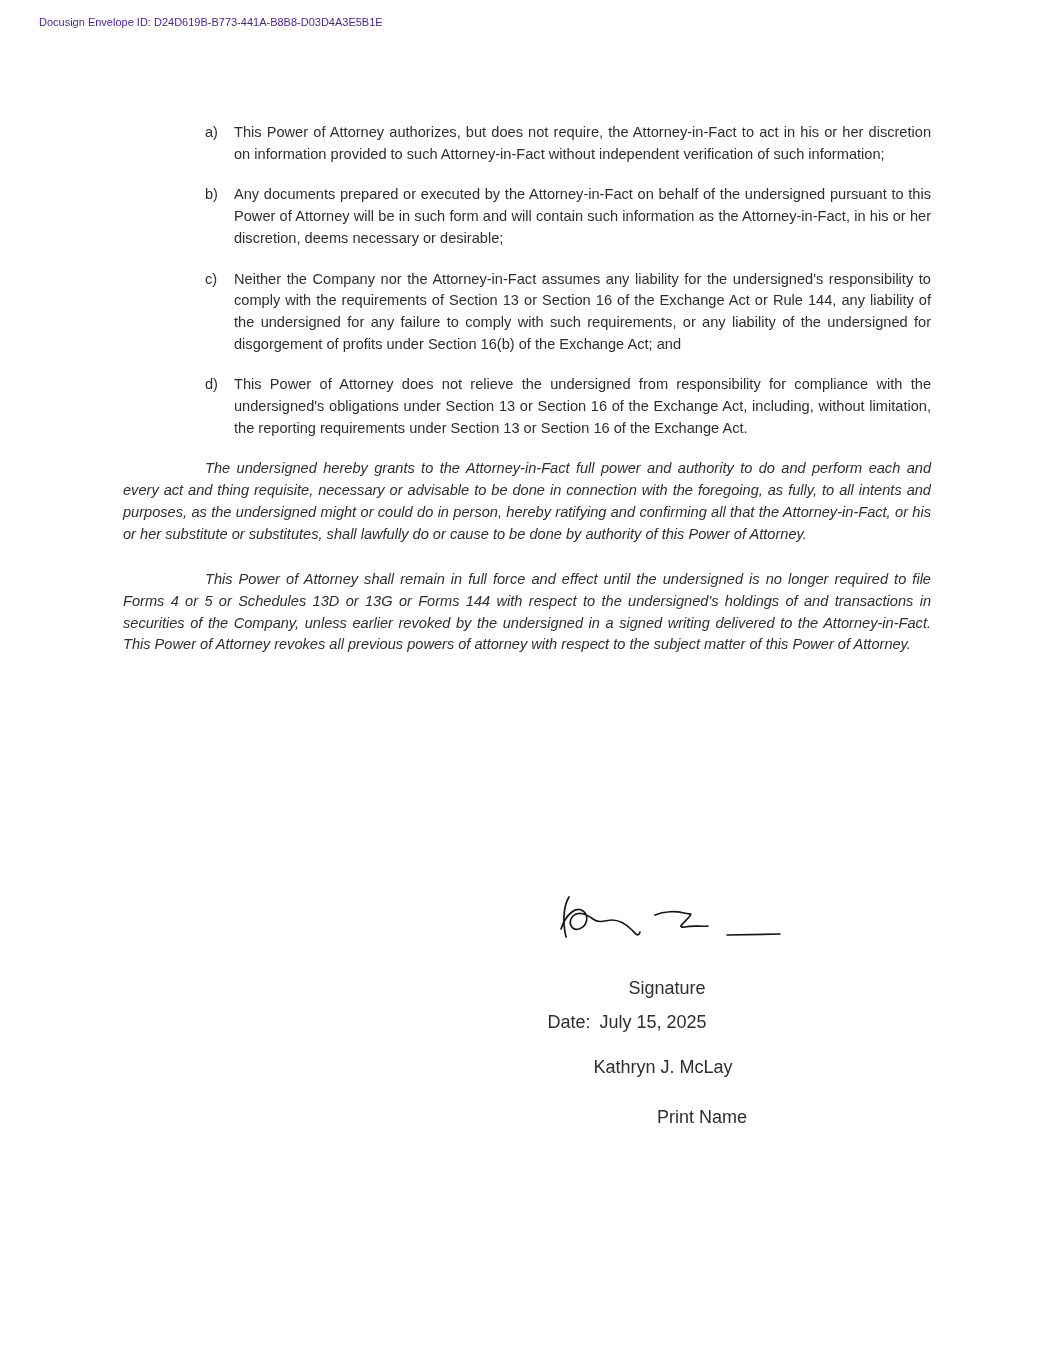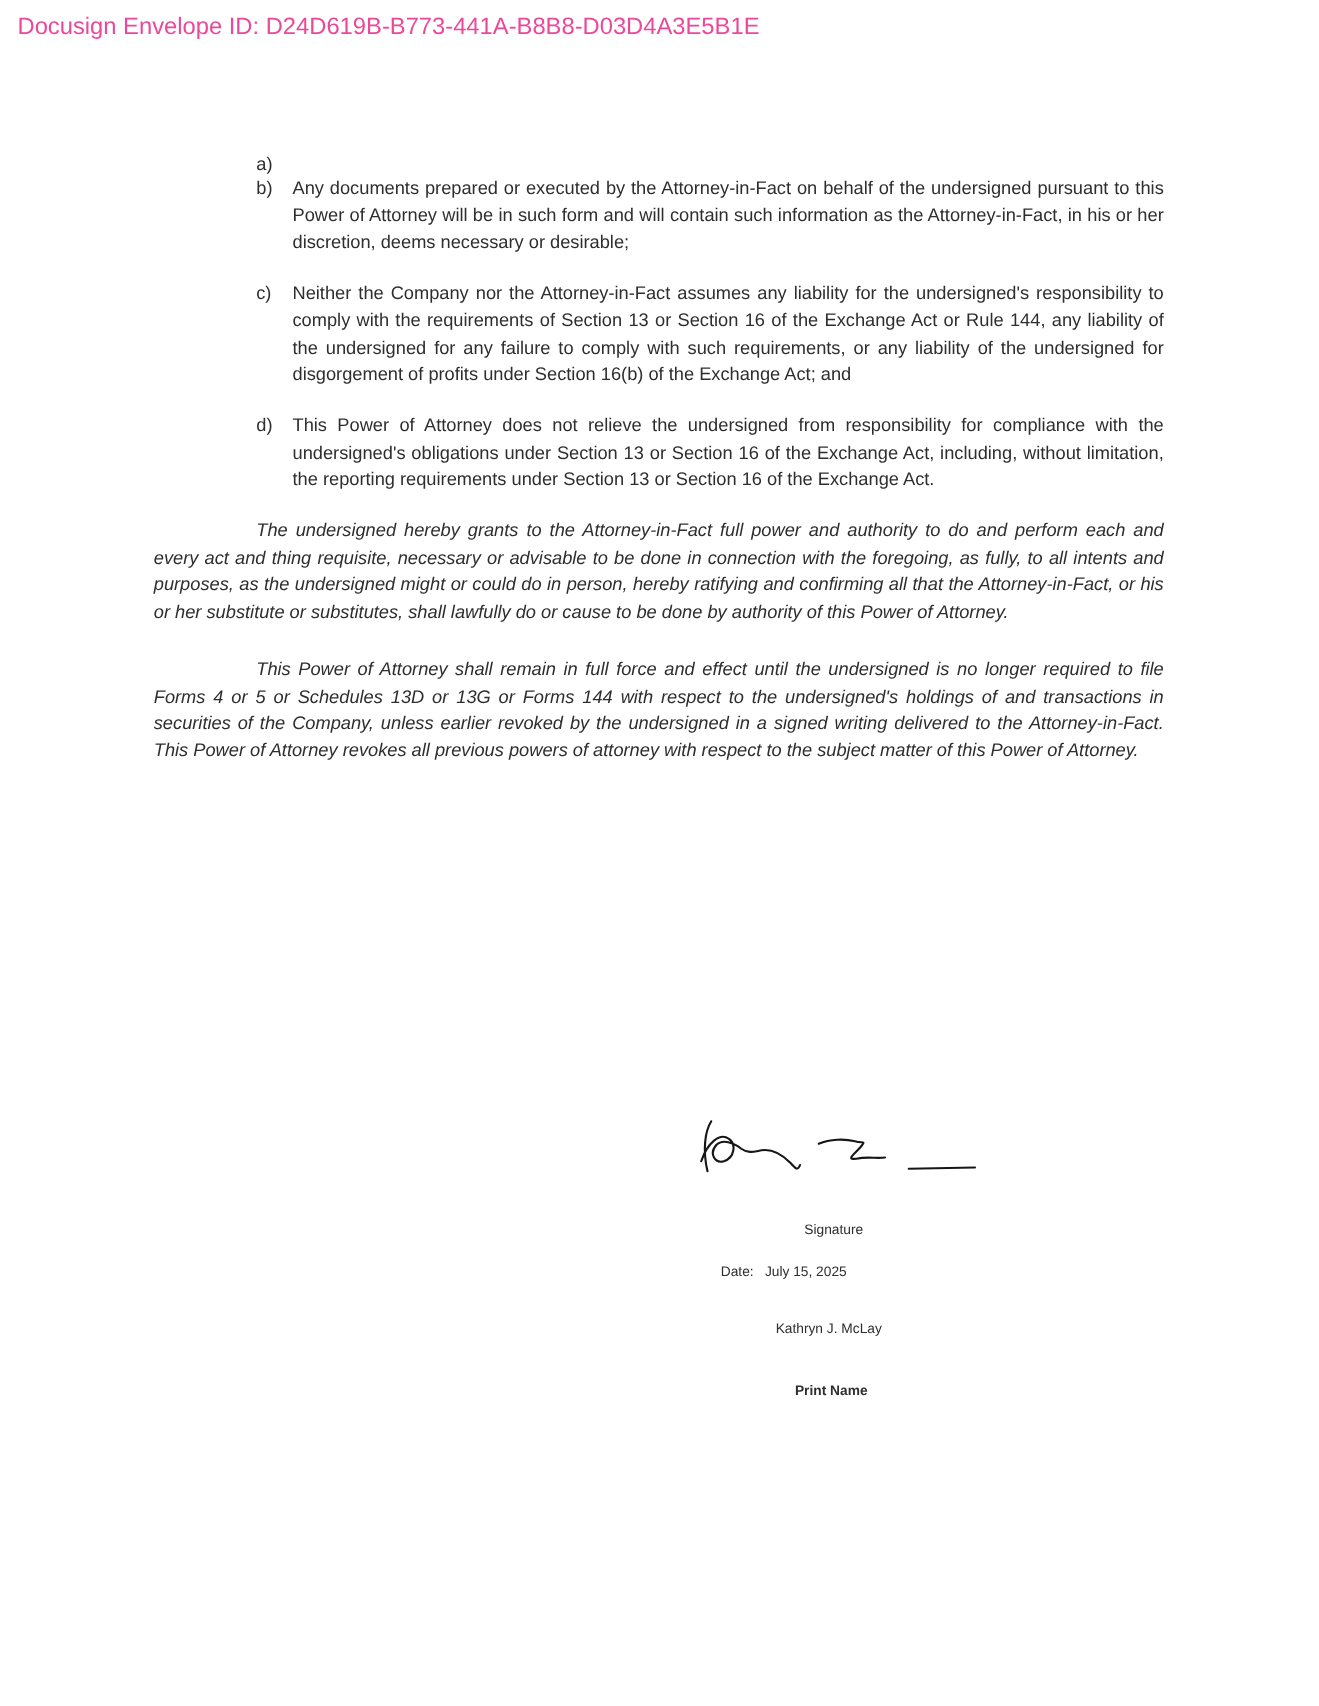--- a/index.html
+++ b/index.html
@@ -11,25 +11,25 @@
     position: relative;
     width: 1055px;
     height: 1365px;
     background: #ffffff;
     font-family: "Liberation Sans", sans-serif;
     color: #2e2e2e;
     overflow: hidden;
   }
   .envelope-id {
     position: absolute;
-    left: 14px;
+    left: 39px;
     top: 14px;
-    font-size: 19px;
+    font-size: 11px;
     line-height: 16px;
-    color: #ec4899;
+    color: #4c1d95;
     white-space: nowrap;
   }
   .content {
     padding: 122px 124px 0 123px;
     font-size: 14.6px;
     line-height: 21.7px;
   }
   .poa-item {
     position: relative;
     margin: 0 0 19px 82px;
@@ -48,49 +48,50 @@
     text-align: justify;
     text-align-last: left;
     font-style: italic;
   }
   .sig-section {
     position: absolute;
     left: 123px;
     top: 877px;
     width: 808px;
     height: 300px;
-    font-size: 11px;
+    font-size: 18px;
   }
   .sig-svg {
     position: absolute;
     left: 422px;
     top: 6px;
   }
   .sig-line-text {
     position: absolute;
     transform: translateX(-50%);
     white-space: nowrap;
   }
   .sig-label   { left: 544px; top: 101px; }
   .date-line   { left: 504px; top: 135px; text-align: center; }
   .date-value  { margin-left: 9px; }
   .print-value { left: 540px; top: 180px; }
-  .print-label { left: 542px; top: 230px; font-weight: bold; }
+  .print-label { left: 579px; top: 230px; }
 </style>
 </head>
 <body>
 
 <div class="page">
 
   <div class="envelope-id">Docusign Envelope ID: D24D619B-B773-441A-B8B8-D03D4A3E5B1E</div>
 
   <div class="content">
 
     <div class="poa-item">
       <span class="marker">a)</span>
+      <span>This Power of Attorney authorizes, but does not require, the Attorney-in-Fact to act in his or her discretion on information provided to such Attorney-in-Fact without independent verification of such information;</span>
     </div>
 
     <div class="poa-item">
       <span class="marker">b)</span>
       <span>Any documents prepared or executed by the Attorney-in-Fact on behalf of the undersigned pursuant to this Power of Attorney will be in such form and will contain such information as the Attorney-in-Fact, in his or her discretion, deems necessary or desirable;</span>
     </div>
 
     <div class="poa-item">
       <span class="marker">c)</span>
       <span>Neither the Company nor the Attorney-in-Fact assumes any liability for the undersigned's responsibility to comply with the requirements of Section 13 or Section 16 of the Exchange Act or Rule 144, any liability of the undersigned for any failure to comply with such requirements, or any liability of the undersigned for disgorgement of profits under Section 16(b) of the Exchange Act; and</span>

